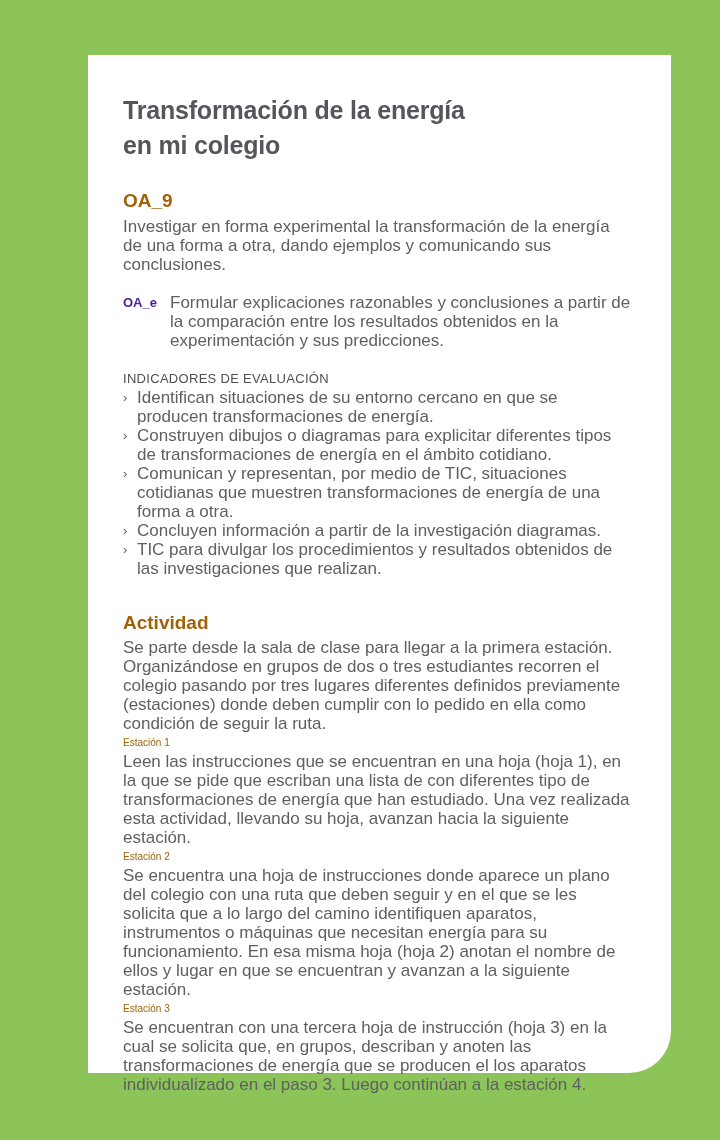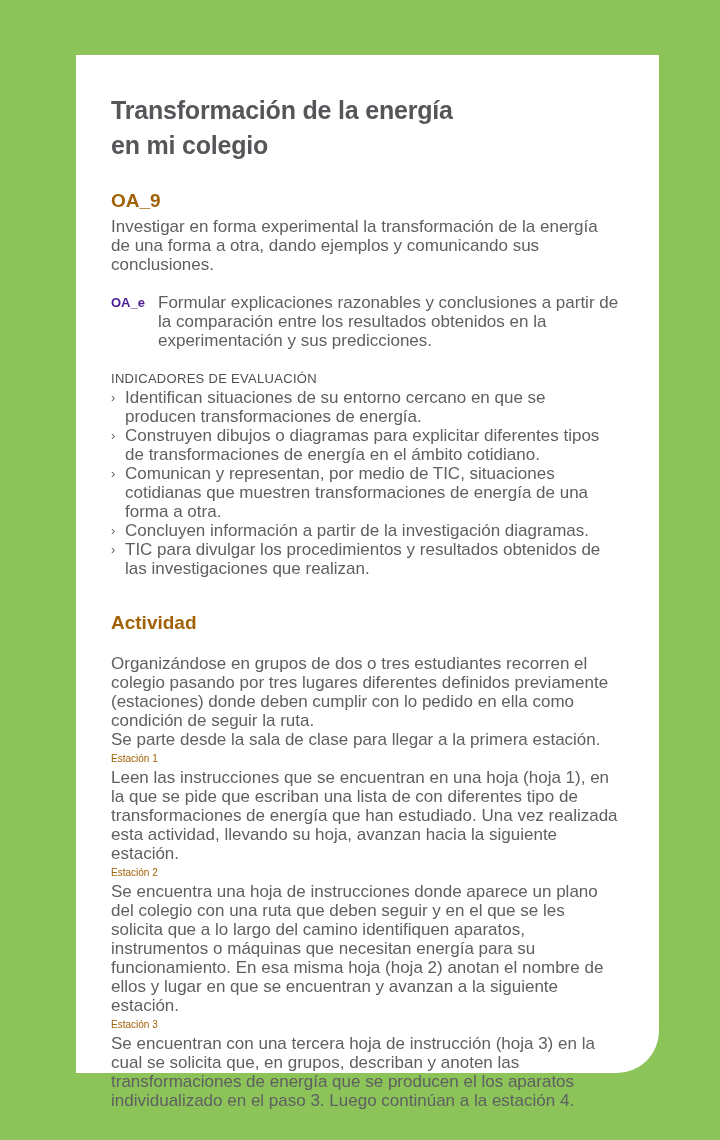--- a/index.html
+++ b/index.html
@@ -9,21 +9,21 @@
   body {
     width: 720px;
     height: 1140px;
     background: #8CC45A;
     font-family: "Liberation Sans", sans-serif;
     position: relative;
     overflow: hidden;
   }
   .card {
     position: absolute;
-    left: 76px;
+    left: 88px;
     top: 55px;
     width: 583px;
     height: 1018px;
     background: #ffffff;
     border-bottom-right-radius: 42px;
     box-sizing: border-box;
     padding: 38px 38px 0 35px;
   }
   .doc-title {
     margin: 0 0 26px 0;
@@ -83,21 +83,21 @@
   .bullet-glyph {
     flex: 0 0 14px;
     font-size: 13px;
     color: #5E5F61;
     line-height: 19px;
   }
   .activity-section {
     margin-top: 33px;
   }
   .activity-section .green-heading {
-    margin-bottom: 19px;
+    margin-bottom: 3px;
   }
   .station-title {
     margin: 0;
     font-size: 10px;
     font-weight: normal;
     color: #a16207;
     line-height: 19px;
   }
 </style>
 </head>
@@ -139,22 +139,22 @@
       <span class="body-text">Concluyen información a partir de la investigación diagramas.</span>
     </li>
     <li>
       <span class="bullet-glyph">›</span>
       <span class="body-text">TIC para divulgar los procedimientos y resultados obtenidos de las investigaciones que realizan.</span>
     </li>
   </ul>
 
   <div class="activity-section">
     <h2 class="green-heading">Actividad</h2>
+    <p class="body-text">Se parte desde la sala de clase para llegar a la primera estación.</p>
     <p class="body-text">Organizándose en grupos de dos o tres estudiantes recorren el colegio pasando por tres lugares diferentes definidos previamente (estaciones) donde deben cumplir con lo pedido en ella como condición de seguir la ruta.</p>
-    <p class="body-text">Se parte desde la sala de clase para llegar a la primera estación.</p>
 
     <h4 class="station-title">Estación 1</h4>
     <p class="body-text">Leen las instrucciones que se encuentran en una hoja (hoja 1), en la que se pide que escriban una lista de con diferentes tipo de transformaciones de energía que han estudiado. Una vez realizada esta actividad, llevando su hoja, avanzan hacia la siguiente estación.</p>
 
     <h4 class="station-title">Estación 2</h4>
     <p class="body-text">Se encuentra una hoja de instrucciones donde aparece un plano del colegio con una ruta que deben seguir y en el que se les solicita que a lo largo del camino identifiquen aparatos, instrumentos o máquinas que necesitan energía para su funcionamiento. En esa misma hoja (hoja 2) anotan el nombre de ellos y lugar en que se encuentran y avanzan a la siguiente estación.</p>
 
     <h4 class="station-title">Estación 3</h4>
     <p class="body-text">Se encuentran con una tercera hoja de instrucción (hoja 3) en la cual se solicita que, en grupos, describan y anoten las transformaciones de energía que se producen el los aparatos individualizado en el paso 3. Luego continúan a la estación 4.</p>
   </div>

